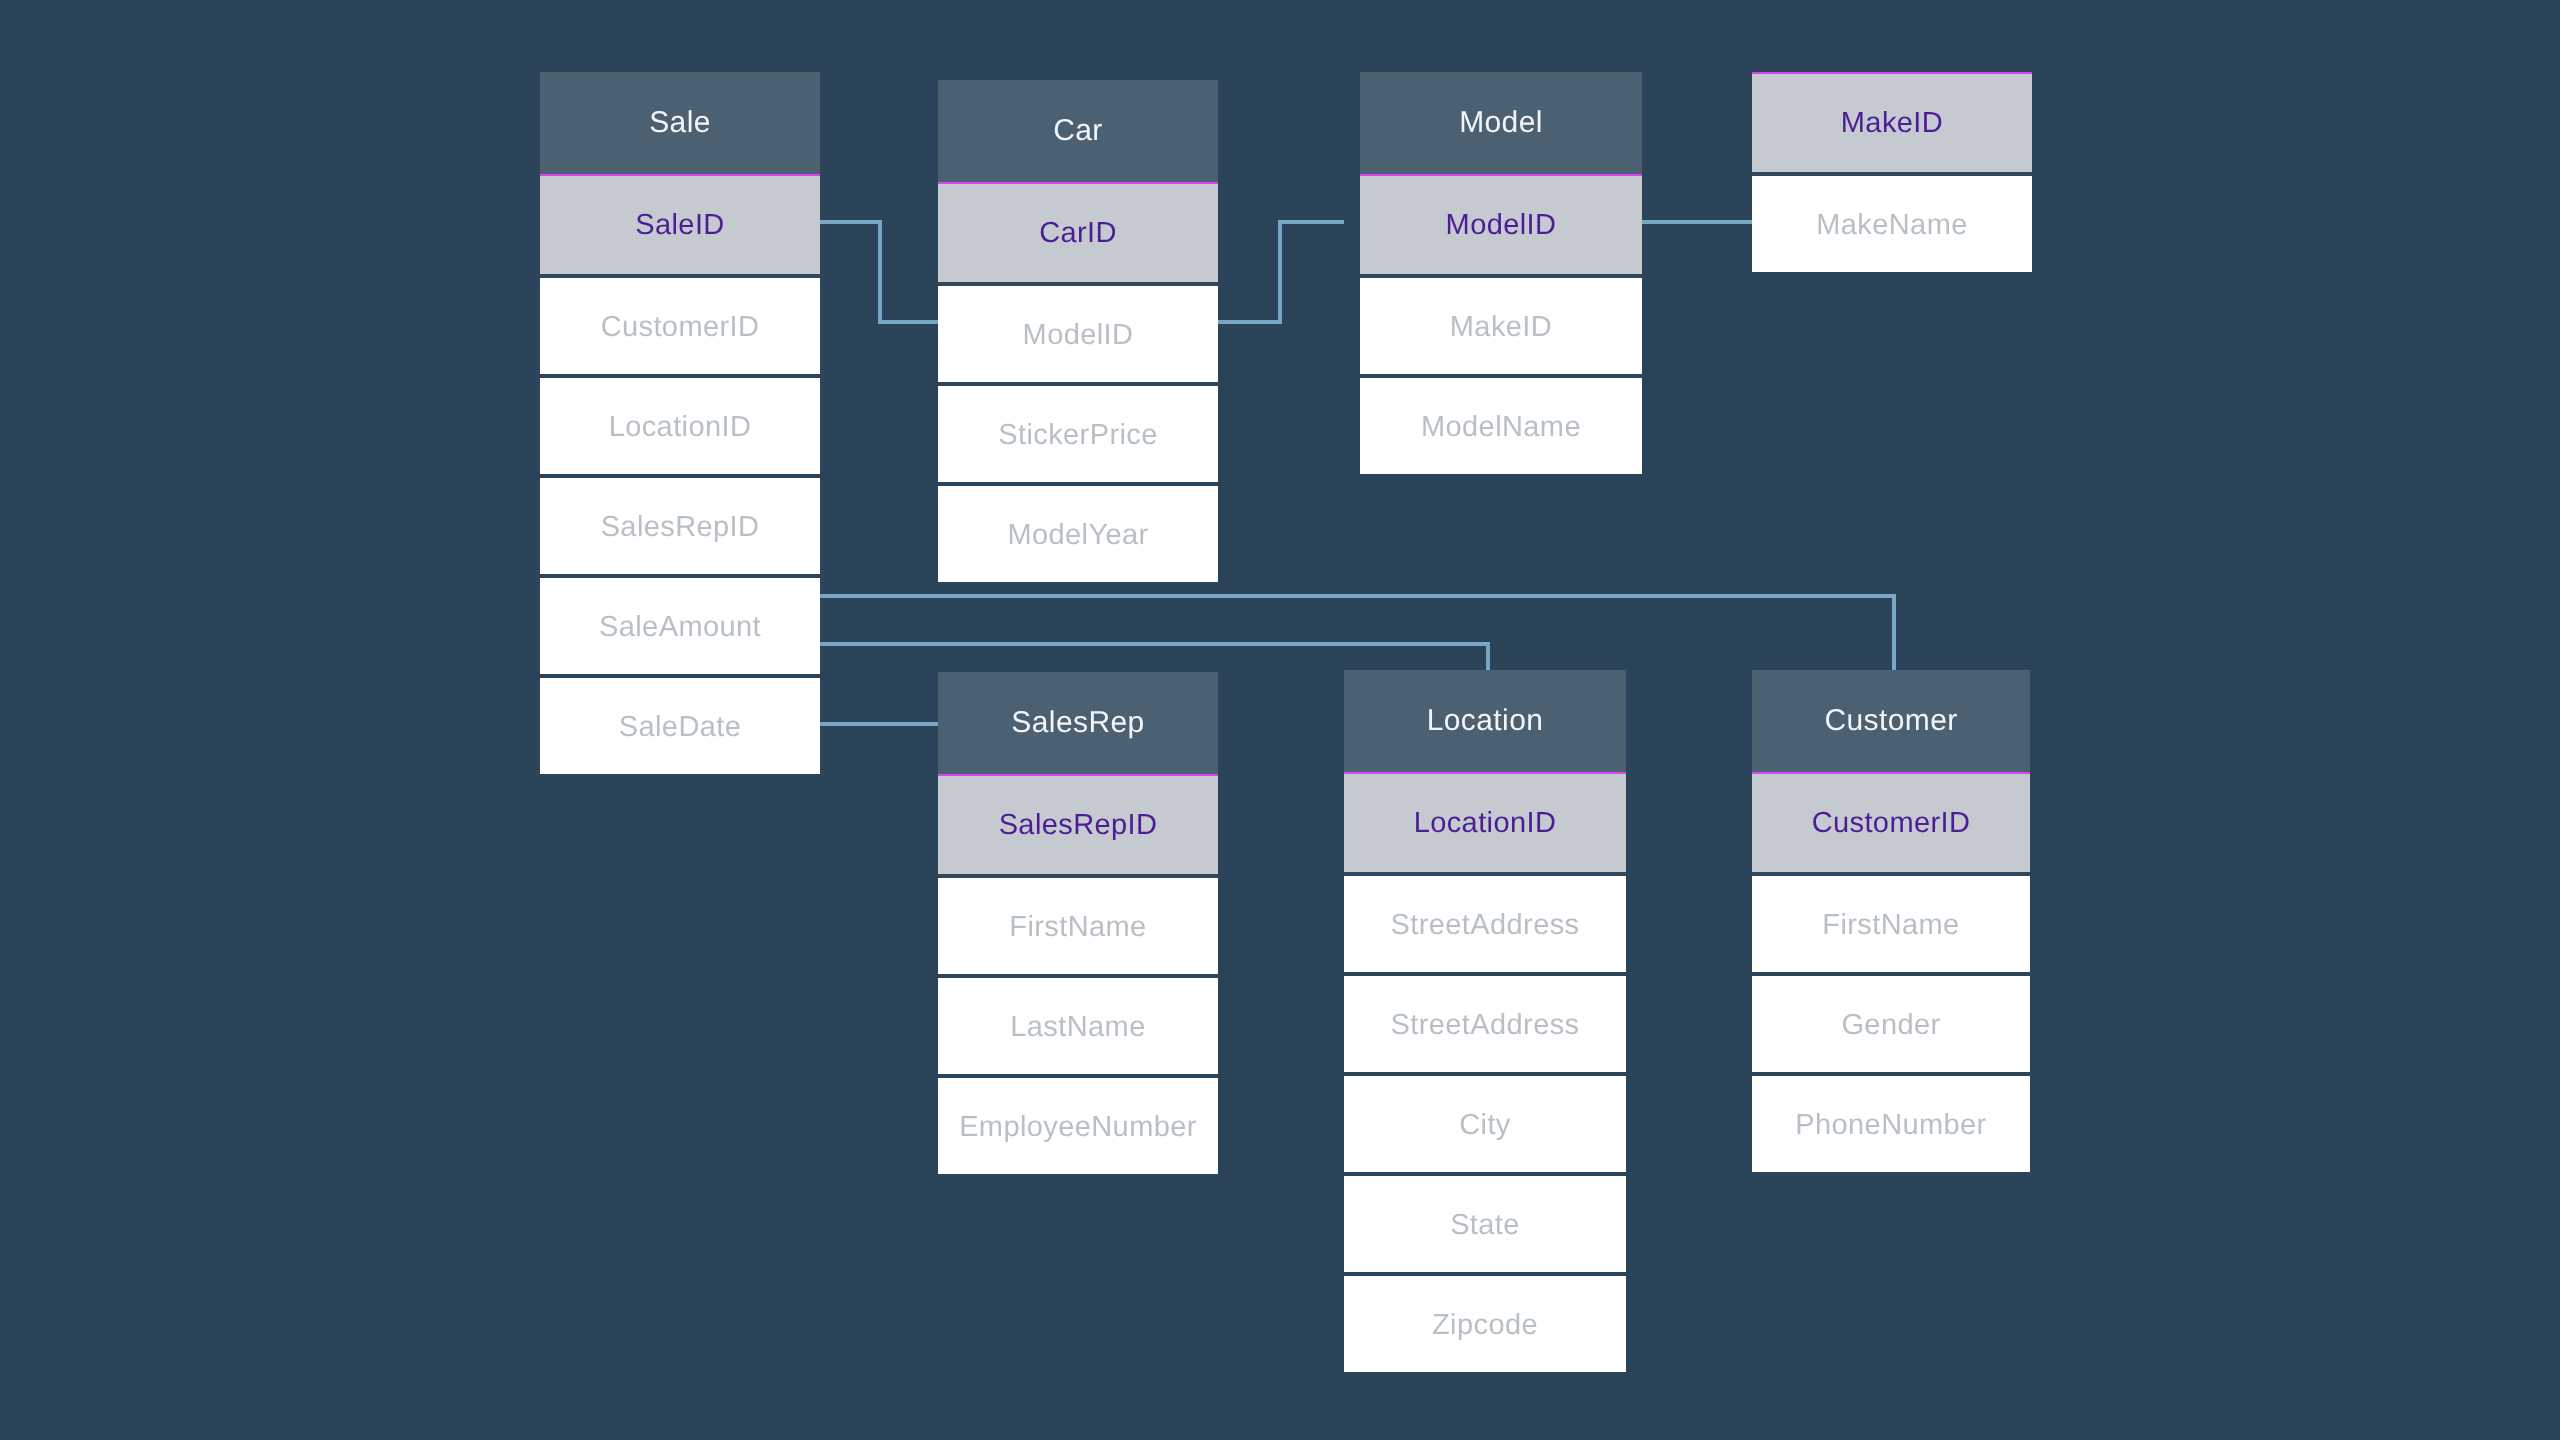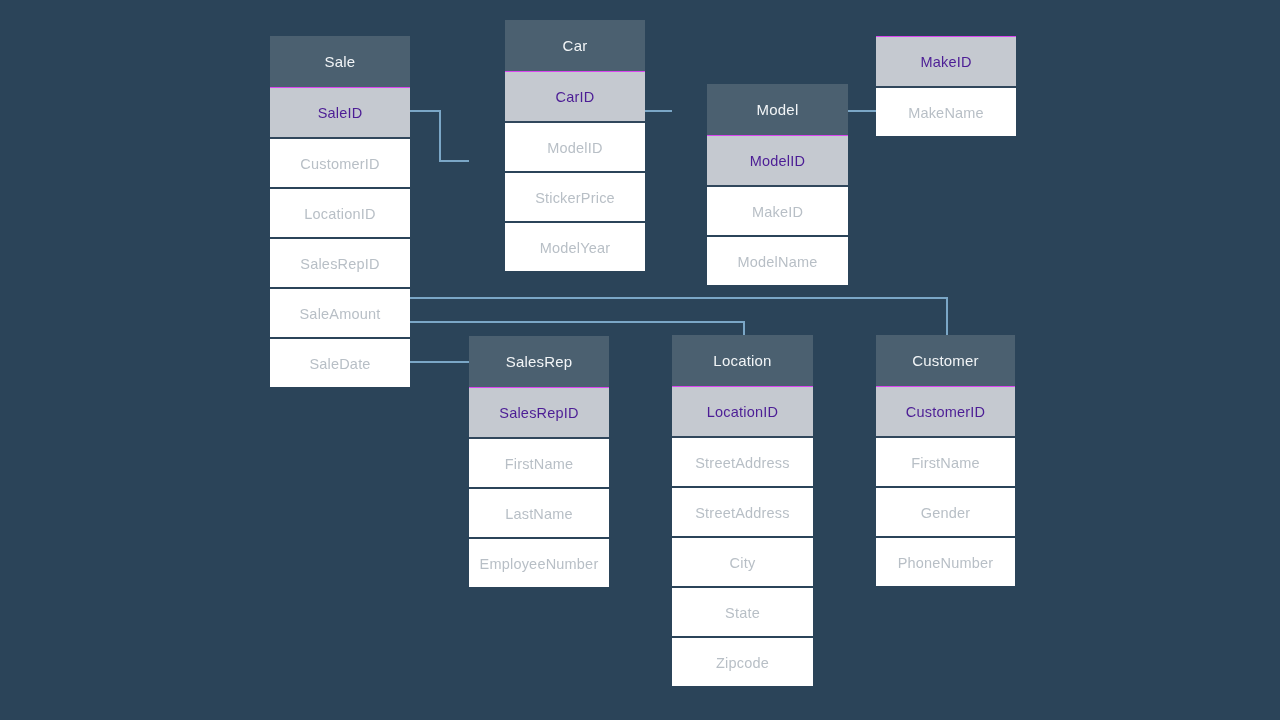--- a/index.html
+++ b/index.html
@@ -83,28 +83,28 @@
   <div id="entity-layer">
       <div class="entity" style="left: 270px; top: 36px; width: 140px;">
         <div class="entity-header">Sale</div>
         <div class="field pk">SaleID</div>
         <div class="field">CustomerID</div>
         <div class="field">LocationID</div>
         <div class="field">SalesRepID</div>
         <div class="field">SaleAmount</div>
         <div class="field">SaleDate</div>
       </div>
-      <div class="entity" style="left: 469px; top: 20px; width: 140px; margin-left: 36px;">
+      <div class="entity" style="left: 469px; top: 40px; width: 140px;">
         <div class="entity-header">Car</div>
         <div class="field pk">CarID</div>
         <div class="field">ModelID</div>
         <div class="field">StickerPrice</div>
         <div class="field">ModelYear</div>
       </div>
-      <div class="entity" style="left: 707px; top: 36px; width: 141px; margin-top: 48px;">
+      <div class="entity" style="left: 680px; top: 36px; width: 141px;">
         <div class="entity-header">Model</div>
         <div class="field pk">ModelID</div>
         <div class="field">MakeID</div>
         <div class="field">ModelName</div>
       </div>
       <div class="entity" style="left: 876px; top: 36px; width: 140px;">
         <div class="field pk">MakeID</div>
         <div class="field">MakeName</div>
       </div>
       <div class="entity" style="left: 469px; top: 336px; width: 140px;">

